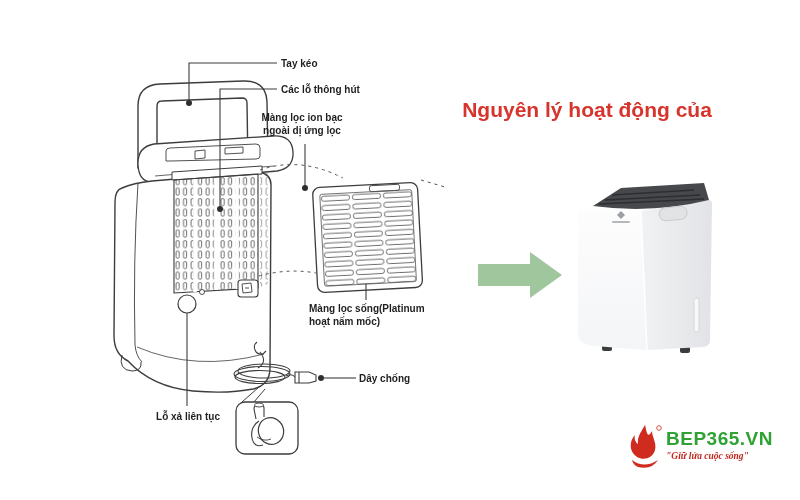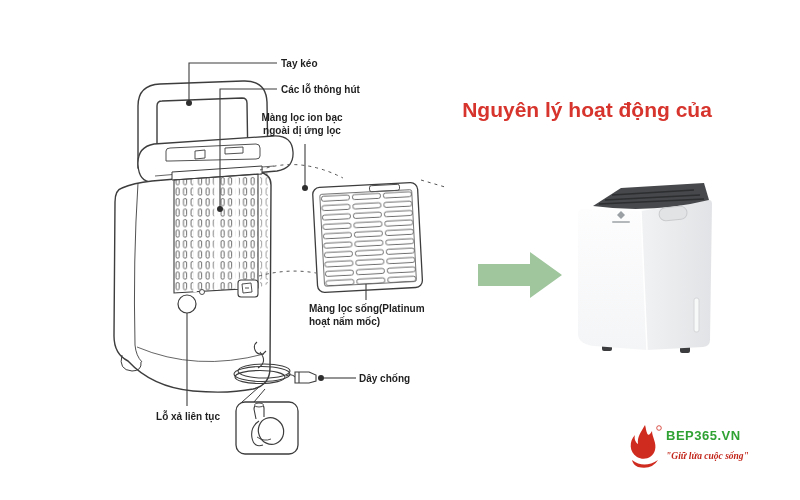--- a/index.html
+++ b/index.html
@@ -4,21 +4,21 @@
 <style>
   html,body{margin:0;padding:0;background:#fff;}
   .canvas{position:relative;width:800px;height:500px;background:#ffffff;overflow:hidden;
           font-family:"Liberation Sans",sans-serif;}
   .abs{position:absolute;}
   .callout-label{position:absolute;font-size:10px;font-weight:700;color:#1f1f1f;
                  line-height:13px;white-space:nowrap;}
   .center{text-align:center;}
   .title{position:absolute;left:437px;top:52px;width:300px;text-align:center;
          font-size:21px;font-weight:700;color:#d6342c;line-height:28px;margin-top:44px;}
-  .brand-text{position:absolute;left:38px;top:8px;font-size:13px;font-weight:800;
+  .brand-text{position:absolute;left:38px;top:8px;font-size:19px;font-weight:800;
               color:#2fa233;letter-spacing:.5px;white-space:nowrap;}
   .tagline-text{position:absolute;left:38px;top:31px;font-size:9.5px;font-weight:700;
                 font-style:italic;color:#c2261b;font-family:"Liberation Serif",serif;white-space:nowrap;}
 </style>
 </head>
 <body>
 
 <div class="canvas">
 
   <svg class="abs" style="left:0;top:0" width="470" height="500" viewBox="0 0 470 500">

